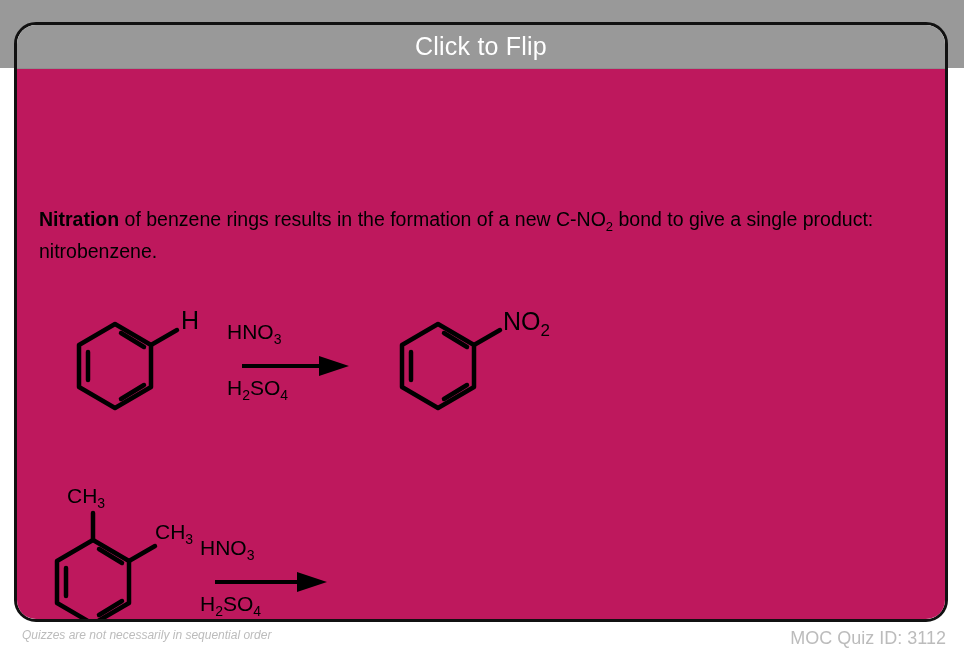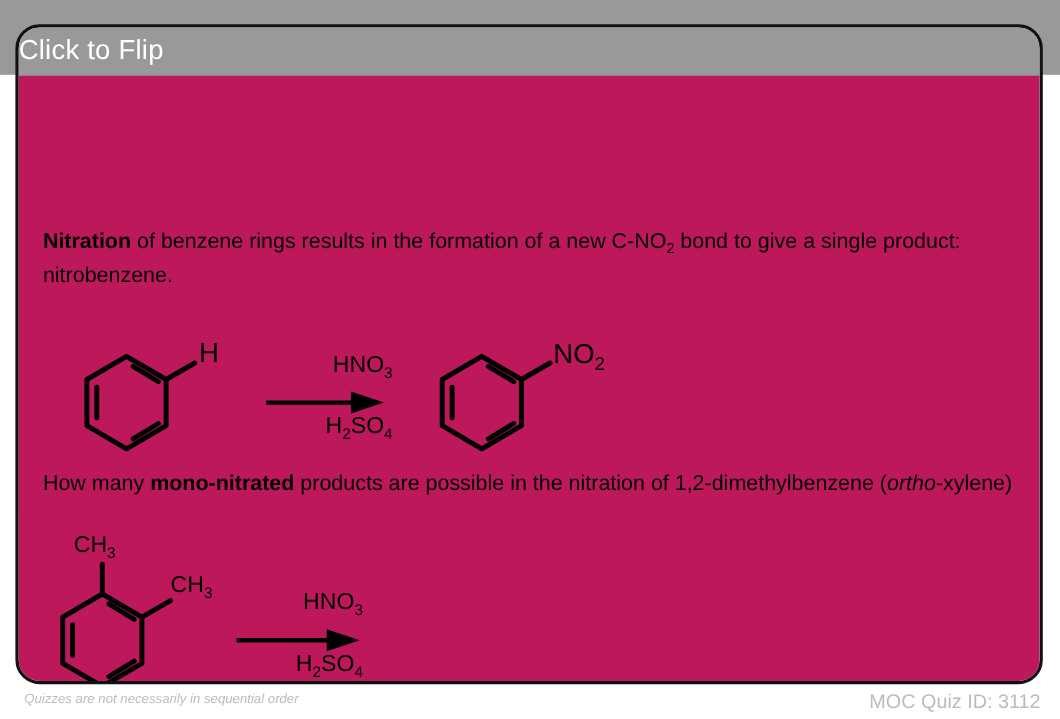--- a/index.html
+++ b/index.html
@@ -39,21 +39,21 @@
     border: 3px solid #111111;
     border-radius: 22px;
     background: #ffffff;
     overflow: hidden;
   }
   .card-header {
     height: 43px;
     background: #999999;
     display: flex;
     align-items: center;
-    justify-content: flex-start;
+    justify-content: center;
     border-bottom: 1px solid #8d8d8d;
   }
   .card-header-title {
     color: #ffffff;
     font-size: 25px;
     line-height: 25px;
     letter-spacing: 0.2px;
   }
   .card-body {
     position: relative;
@@ -83,21 +83,21 @@
     width: 890px;
   }
 
   
   .scheme { position: absolute; }
   #scheme-nitration-benzene { left: 40px; top: 228px; }
   #scheme-nitration-xylene  { left: 18px; top: 420px; }
 
   .reagent-stack {
     position: absolute;
-    text-align: right;
+    text-align: left;
     font-size: 21px;
     color: #000;
     line-height: 26px;
   }
   .reagent-stack .sub {
     font-size: 14px;
     vertical-align: sub;
   }
 
   .footer {
@@ -173,23 +173,20 @@
         </svg>
 
         <div class="reagent-stack" style="left:170px; top:22px; width:130px;">
           <span>HNO</span><span class="sub">3</span>
         </div>
         <div class="reagent-stack" style="left:170px; top:78px; width:130px;">
           <span>H</span><span class="sub">2</span><span>SO</span><span class="sub">4</span>
         </div>
       </div>
 
-      <div class="para" id="question-paragraph">
-        <span>How many </span><b>mono-nitrated</b><span> products are possible in the nitration of 1,2-dimethylbenzene (</span><i>ortho</i><span>-xylene)</span>
-      </div>
 
       <div class="scheme" id="scheme-nitration-xylene">
 
         <svg width="420" height="130" viewBox="0 0 420 130">
 
           <g fill="none" stroke="#000000" stroke-width="4.5" stroke-linecap="round" stroke-linejoin="round">
             <polygon points="22,72 58,51 94,72 94,114 58,135 22,114"></polygon>
             <line x1="31" y1="79" x2="31" y2="107"></line>
             <line x1="64" y1="60" x2="87" y2="74"></line>
             <line x1="64" y1="126" x2="87" y2="112"></line>

